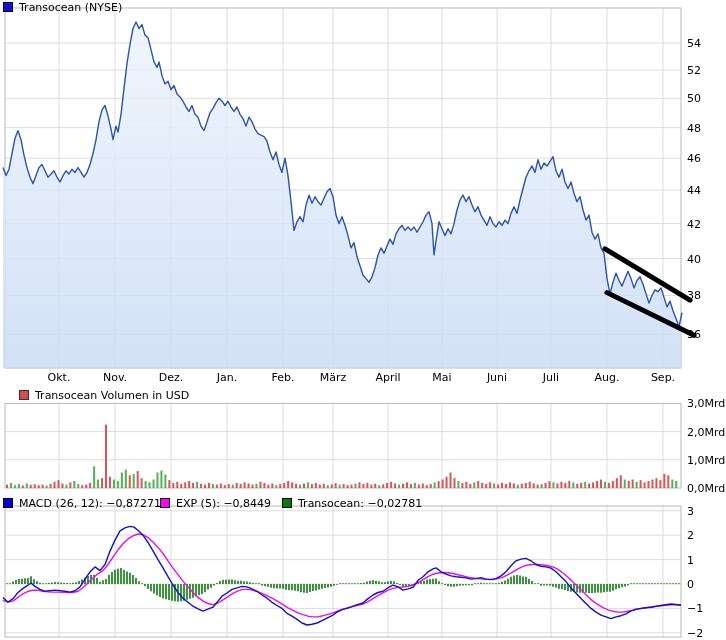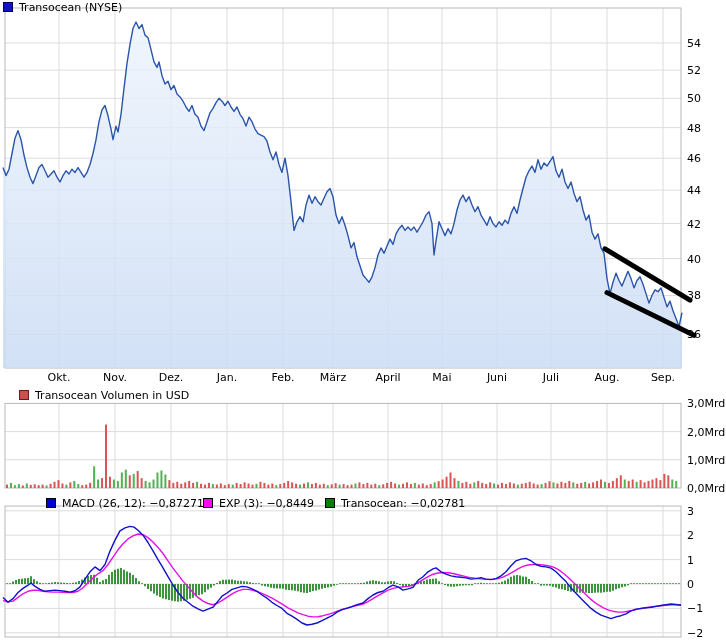--- a/index.html
+++ b/index.html
@@ -1,21 +1,21 @@
 <!DOCTYPE html>
 <html><head>
 <meta charset="utf-8">
 <style>
   html,body{margin:0;padding:0;background:#fff;}
   .page{position:relative;width:726px;height:640px;background:#fff;
         font-family:"DejaVu Sans","Liberation Sans",sans-serif;font-size:11px;color:#000;overflow:hidden;}
   svg{position:absolute;left:0;top:0;}
   .legend{position:absolute;height:12px;line-height:11px;white-space:nowrap;}
   .sq{display:inline-block;width:8px;height:8px;border:1px solid #000;vertical-align:-1px;margin-right:6px;}
-  .litem{position:absolute;top:0;margin-left:43px;}
+  .litem{position:absolute;top:0;}
 </style>
 </head>
 <body>
 
 <div class="page">
 
   <svg id="chart-svg" width="726" height="640" viewBox="0 0 726 640">
       <line x1="59" y1="8" x2="59" y2="368" stroke="#dcdcdc" stroke-width="1"></line>
       <line x1="115" y1="8" x2="115" y2="368" stroke="#dcdcdc" stroke-width="1"></line>
       <line x1="171" y1="8" x2="171" y2="368" stroke="#dcdcdc" stroke-width="1"></line>
@@ -520,20 +520,20 @@
 
   <div class="legend" style="left:3px;top:390px;margin-left:16px;">
     <span class="sq" id="sq-vol" style="background: rgb(204, 80, 80); border-color: rgb(107, 27, 27);"></span><span>Transocean Volumen in USD</span>
   </div>
 
   <div class="legend" style="left:0;top:498px;width:726px;height:13px;">
     <span class="litem" style="left:3px;">
       <span class="sq" id="sq-macd" style="background: rgb(0, 0, 221);"></span><span>MACD (26, 12): −0,87271</span>
     </span>
     <span class="litem" style="left:160px;">
-      <span class="sq" id="sq-exp" style="background: rgb(255, 0, 255);"></span><span>EXP (3): −0,8449</span>
+      <span class="sq" id="sq-exp" style="background: rgb(255, 0, 255);"></span><span>EXP (5): −0,8449</span>
     </span>
     <span class="litem" style="left:282px;">
       <span class="sq" id="sq-div" style="background: rgb(0, 128, 0);"></span><span>Transocean: −0,02781</span>
     </span>
   </div>
 
 </div>
 
 </body></html>

